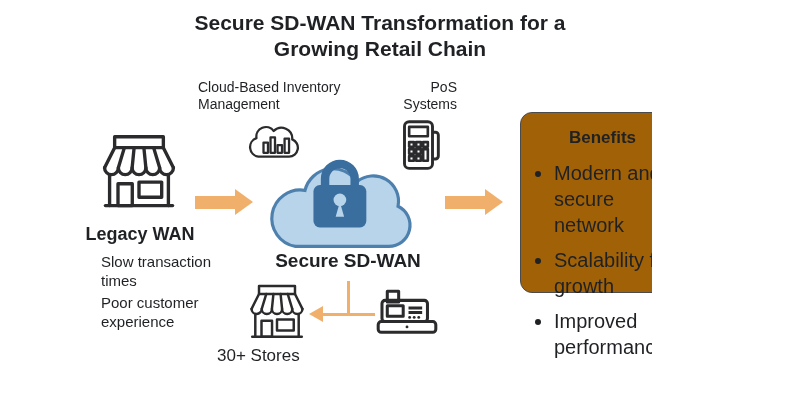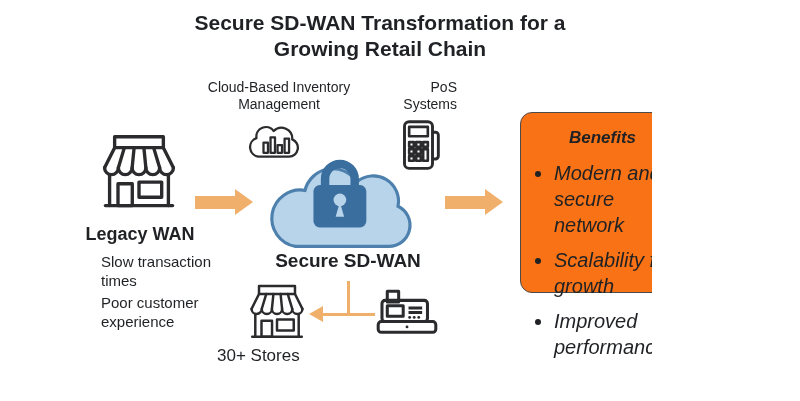--- a/index.html
+++ b/index.html
@@ -9,21 +9,21 @@
   }
   .abs{position:absolute;}
   .title{
     left:180px;top:10px;width:400px;text-align:center;
     font-size:21px;font-weight:bold;line-height:1.22;margin:0;color:var(--text-dark);
   }
   
   .legacy-label{left:85px;top:224px;width:110px;text-align:center;font-size:18px;font-weight:bold;}
   .legacy-point{left:101px;width:132px;font-size:15px;line-height:1.25;}
   .p1{top:253px;} .p2{top:294px;}
-  .inv-label{left:198px;top:79px;width:162px;text-align:center;font-size:14px;line-height:1.18;}
+  .inv-label{left:198px;top:79px;width:162px;font-size:14px;line-height:1.18;}
   .pos-label{left:397px;top:79px;width:60px;text-align:right;font-size:14px;line-height:1.18;}
   .sdwan-label{left:260px;top:250px;width:176px;text-align:center;font-size:19px;font-weight:bold;}
   .stores-label{left:217px;top:346px;width:122px;text-align:left;font-size:17px;}
   
   .legacy-store{left:97px;top:130px;width:84px;height:84px;}
   .small-store{left:246px;top:281px;width:62px;height:62px;}
   .inv-icon{left:243px;top:117px;width:64px;height:46px;}
   .pos-icon{left:401px;top:118px;width:42px;height:54px;}
   .sdwan-cloud{left:256px;top:147px;width:172px;height:110px;}
   .register-icon{left:375px;top:289px;width:64px;height:47px;}
@@ -32,21 +32,21 @@
   .arrow .body{width:40px;height:13px;background:var(--accent-orange);}
   .arrow .head{width:0;height:0;border-top:13px solid transparent;border-bottom:13px solid transparent;border-left:18px solid var(--accent-orange);}
   .arrow-left{left:195px;top:189px;}
   .arrow-right{left:445px;top:189px;}
   .conn-v{left:347px;top:281px;width:3px;height:34px;background:var(--accent-orange);}
   .conn-h{left:322px;top:313px;width:53px;height:3px;background:var(--accent-orange);}
   .conn-head{left:309px;top:306px;width:0;height:0;border-top:8px solid transparent;border-bottom:8px solid transparent;border-right:14px solid var(--accent-orange);}
   
   .benefits-box{
     left:520px;top:112px;width:165px;height:181px;box-sizing:border-box;
-    background:#f97316;border:1.5px solid var(--benefits-border);border-radius:12px;font-style:italic;
+    background:#a16207;border:1.5px solid var(--benefits-border);border-radius:12px;
   }
   .benefits-title{margin-top:15px;text-align:center;font-size:17px;font-weight:bold;}
   .benefits-list{margin:12px 6px 0 0;padding-left:33px;font-size:20px;line-height:1.3;}
   .benefits-list li{margin-bottom:9px;}
   .defs-hidden{position:absolute;width:0;height:0;overflow:hidden;}
 </style>
 </head>
 <body>
 
 <svg class="defs-hidden" aria-hidden="true">

